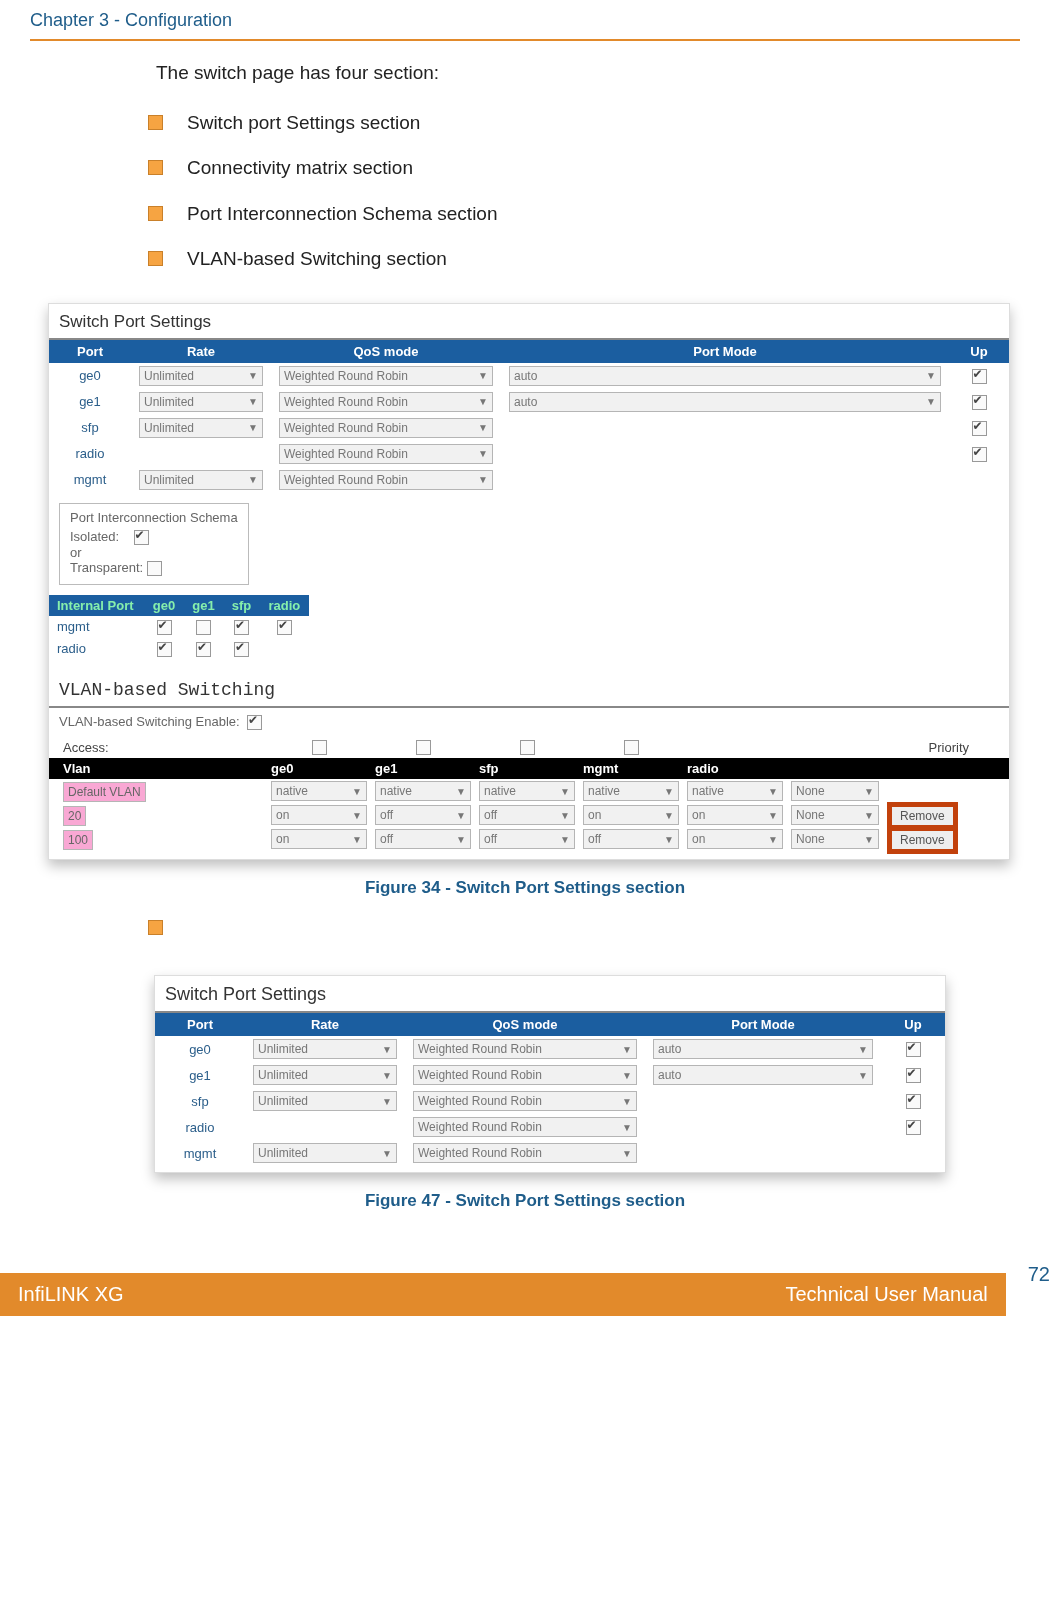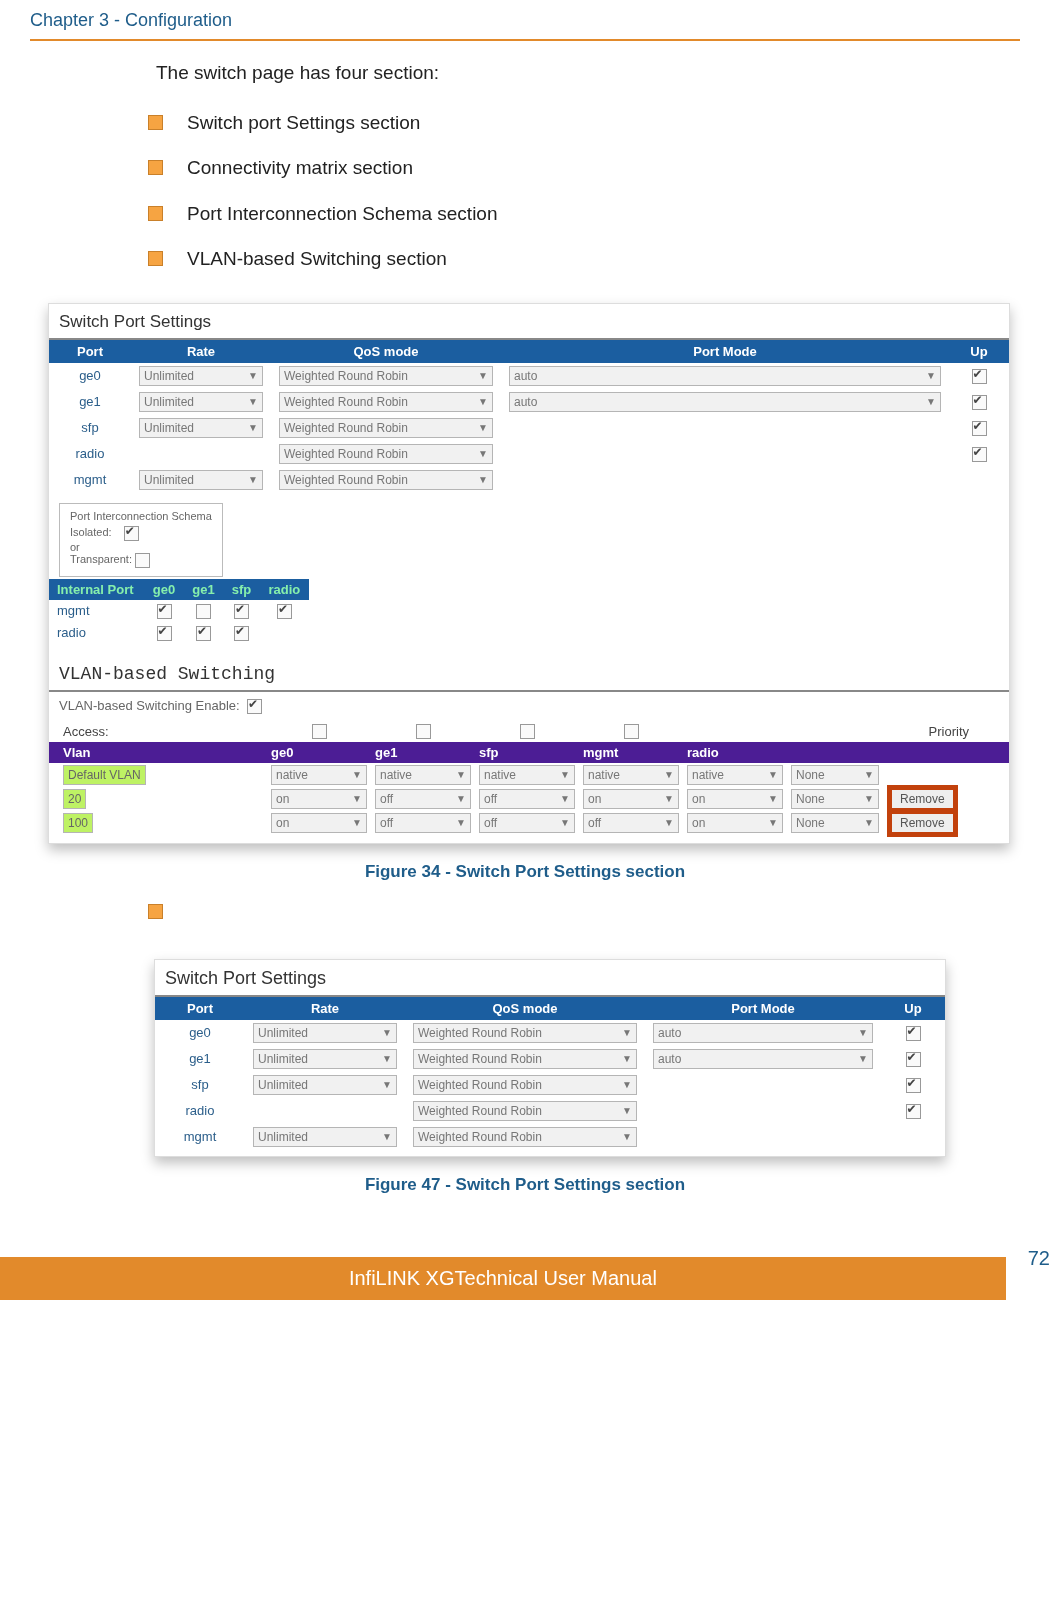--- a/index.html
+++ b/index.html
@@ -104,21 +104,21 @@
     padding: 2px 4px;
     font-size: 12px;
     display: inline-flex;
     align-items: center;
     justify-content: space-between;
     width: 100%;
     box-sizing: border-box;
   }
   .inp {
     border: 1px solid #b5b5b5;
-    background: #bef264;
+    background: #f9a8d4;
     color: #666;
     padding: 2px 4px;
     font-size: 12px;
     width: 100%;
     box-sizing: border-box;
   }
   .sel .caret {
     font-size: 10px;
     margin-left: 5px;
   }
@@ -134,37 +134,37 @@
     content:"✔";
     position:absolute;
     top:-3px;left:0;
     font-size:12px;
     color:#444;
   }
   .schema-box {
     border:1px solid #bbb;
     display:inline-block;
     padding:6px 10px 8px 10px;
-    margin:10px 0 2px 10px;
+    margin:10px 0 10px 10px;
     color:#666;
-    font-size:11px;
+    font-size:13px;
   }
   .matrix-head {
     background:#1b5ea0; color:#86efac;
   }
   .matrix { width:260px; border-collapse:collapse; margin:0 0 12px 0;}
   .matrix th,.matrix td{ padding:3px 8px; font-size:13px; text-align:center;}
   .matrix td.lab{ color:#2b5e8a; text-align:left;}
   .access-row, .vlan-head-row {
     display:flex;
     align-items:flex-end;
     padding:3px 10px;
     font-size:13px;
   }
-  .vlan-head-row { background:#4c1d95; color:#fff; font-weight:bold;}
+  .vlan-head-row { background:#000000; color:#fff; font-weight:bold;}
   .vlan-head-row > div,.access-row > div,.vlan-row > div{ padding:0 4px;}
   .col-vlan{width:200px;}
   .col-p{width:96px;}
   .col-prio{width:88px;}
   .vlan-row{ display:flex; align-items:center; padding:2px 10px;}
   .btn-remove{
     border:5px solid #c2410c;
     background:#eee;
     padding:2px 8px;
     font-size:12px;
@@ -544,18 +544,18 @@
           </tr>
         </tbody>
     </table>
     <div style="height:6px;"></div>
   </div>
 
   <div class="fig-caption">Figure 47 - Switch Port Settings section</div>
 </div>
 
 <div class="footer-wrap">
-  <div class="footer" style="flex:1;justify-content:center;">
+  <div class="footer" style="flex:1;">
     <span>InfiLINK XG</span>
     <span>Technical User Manual</span>
   </div>
   <span class="page-num">72</span>
 </div>
 
 </body></html>

